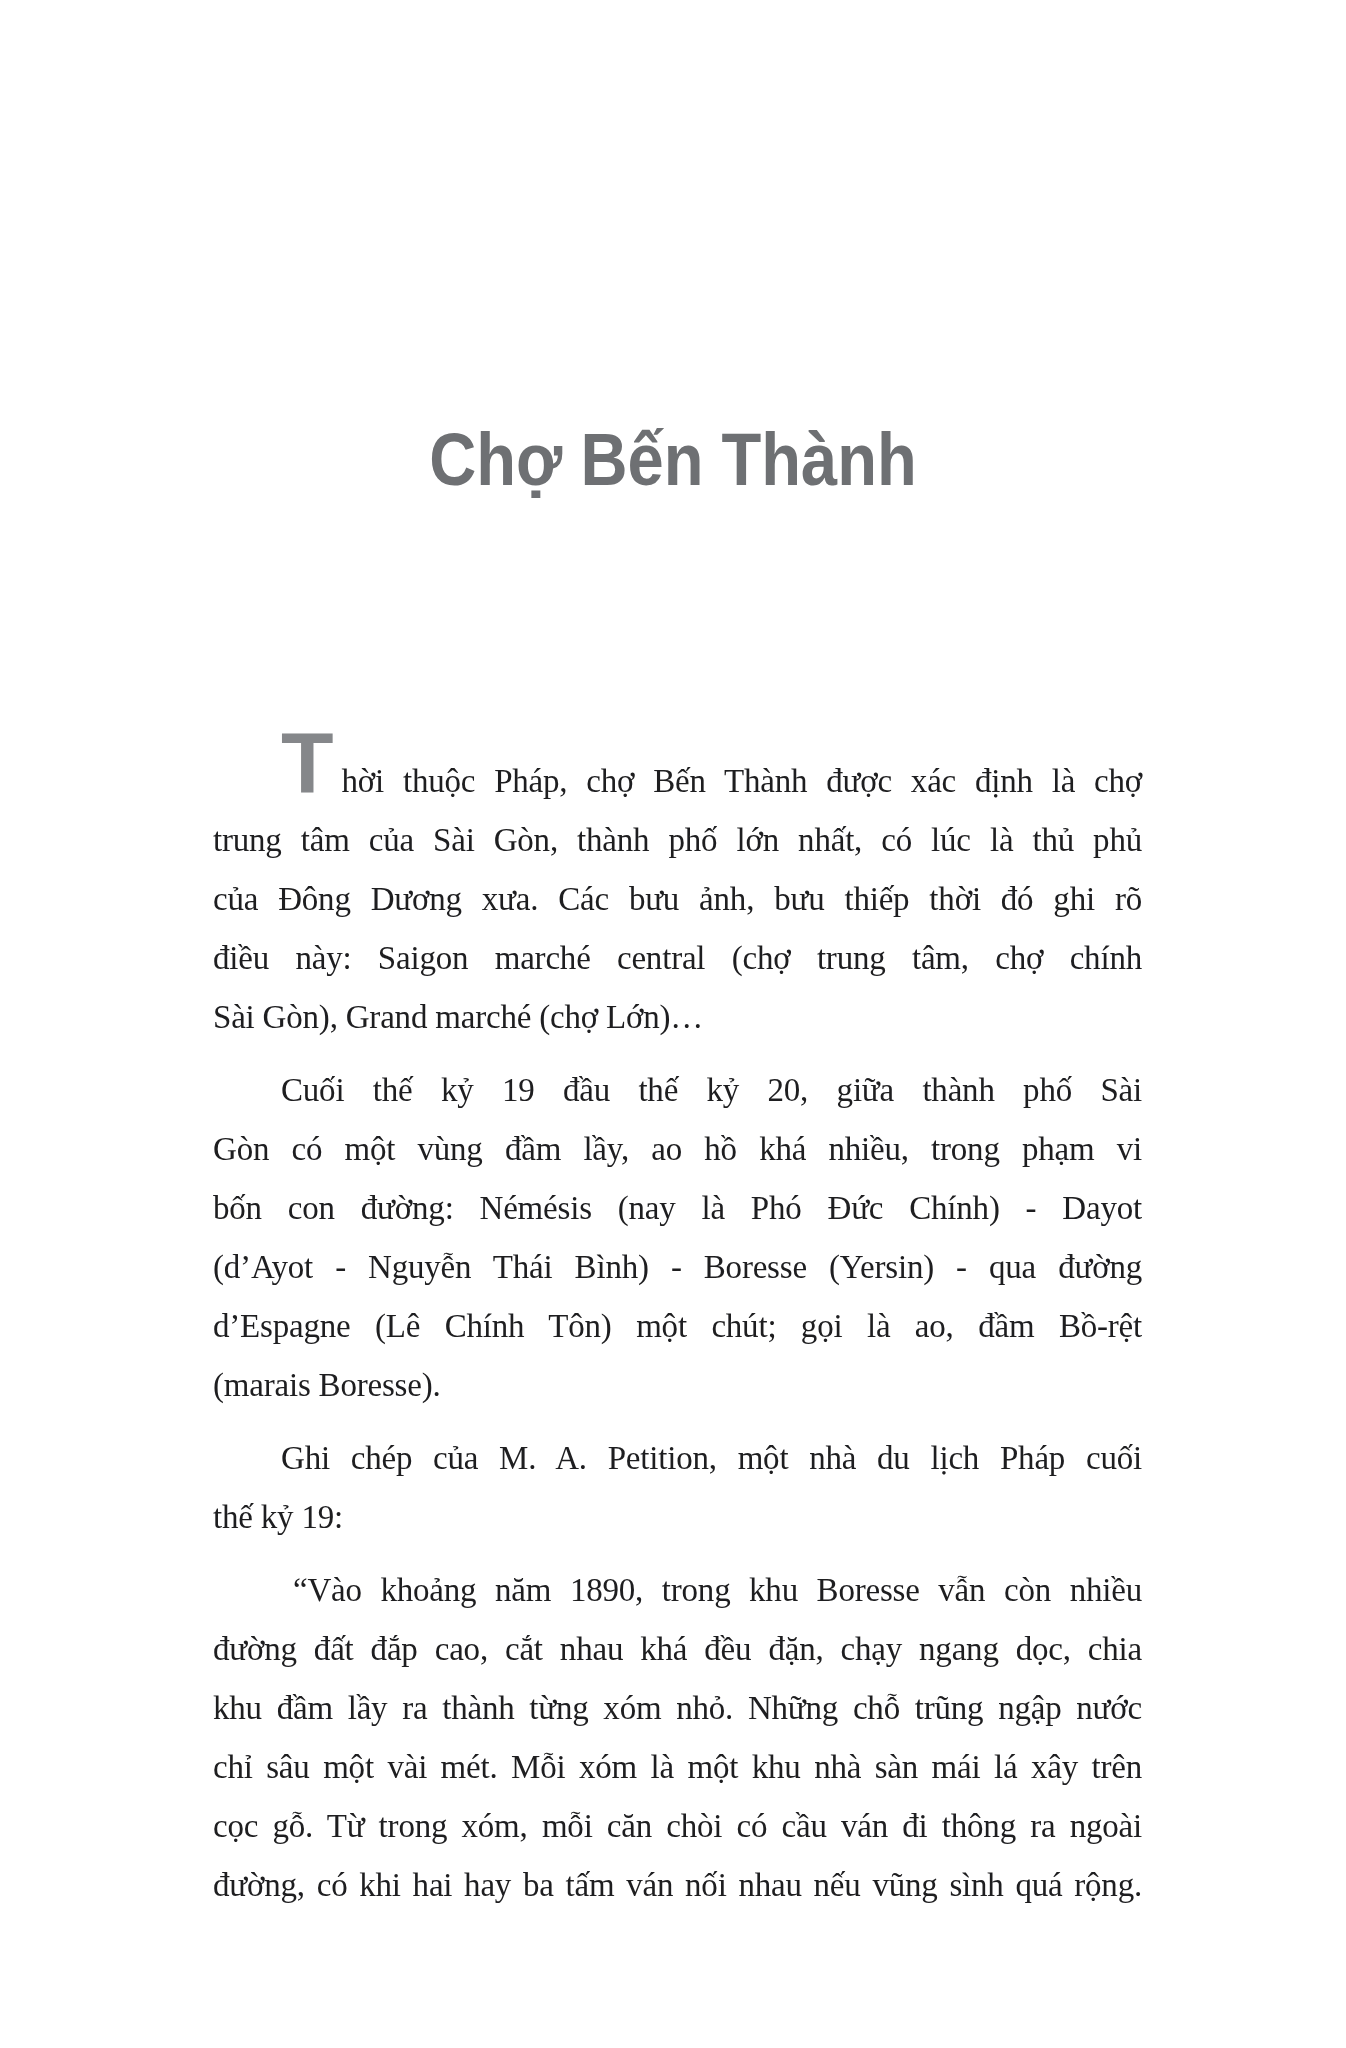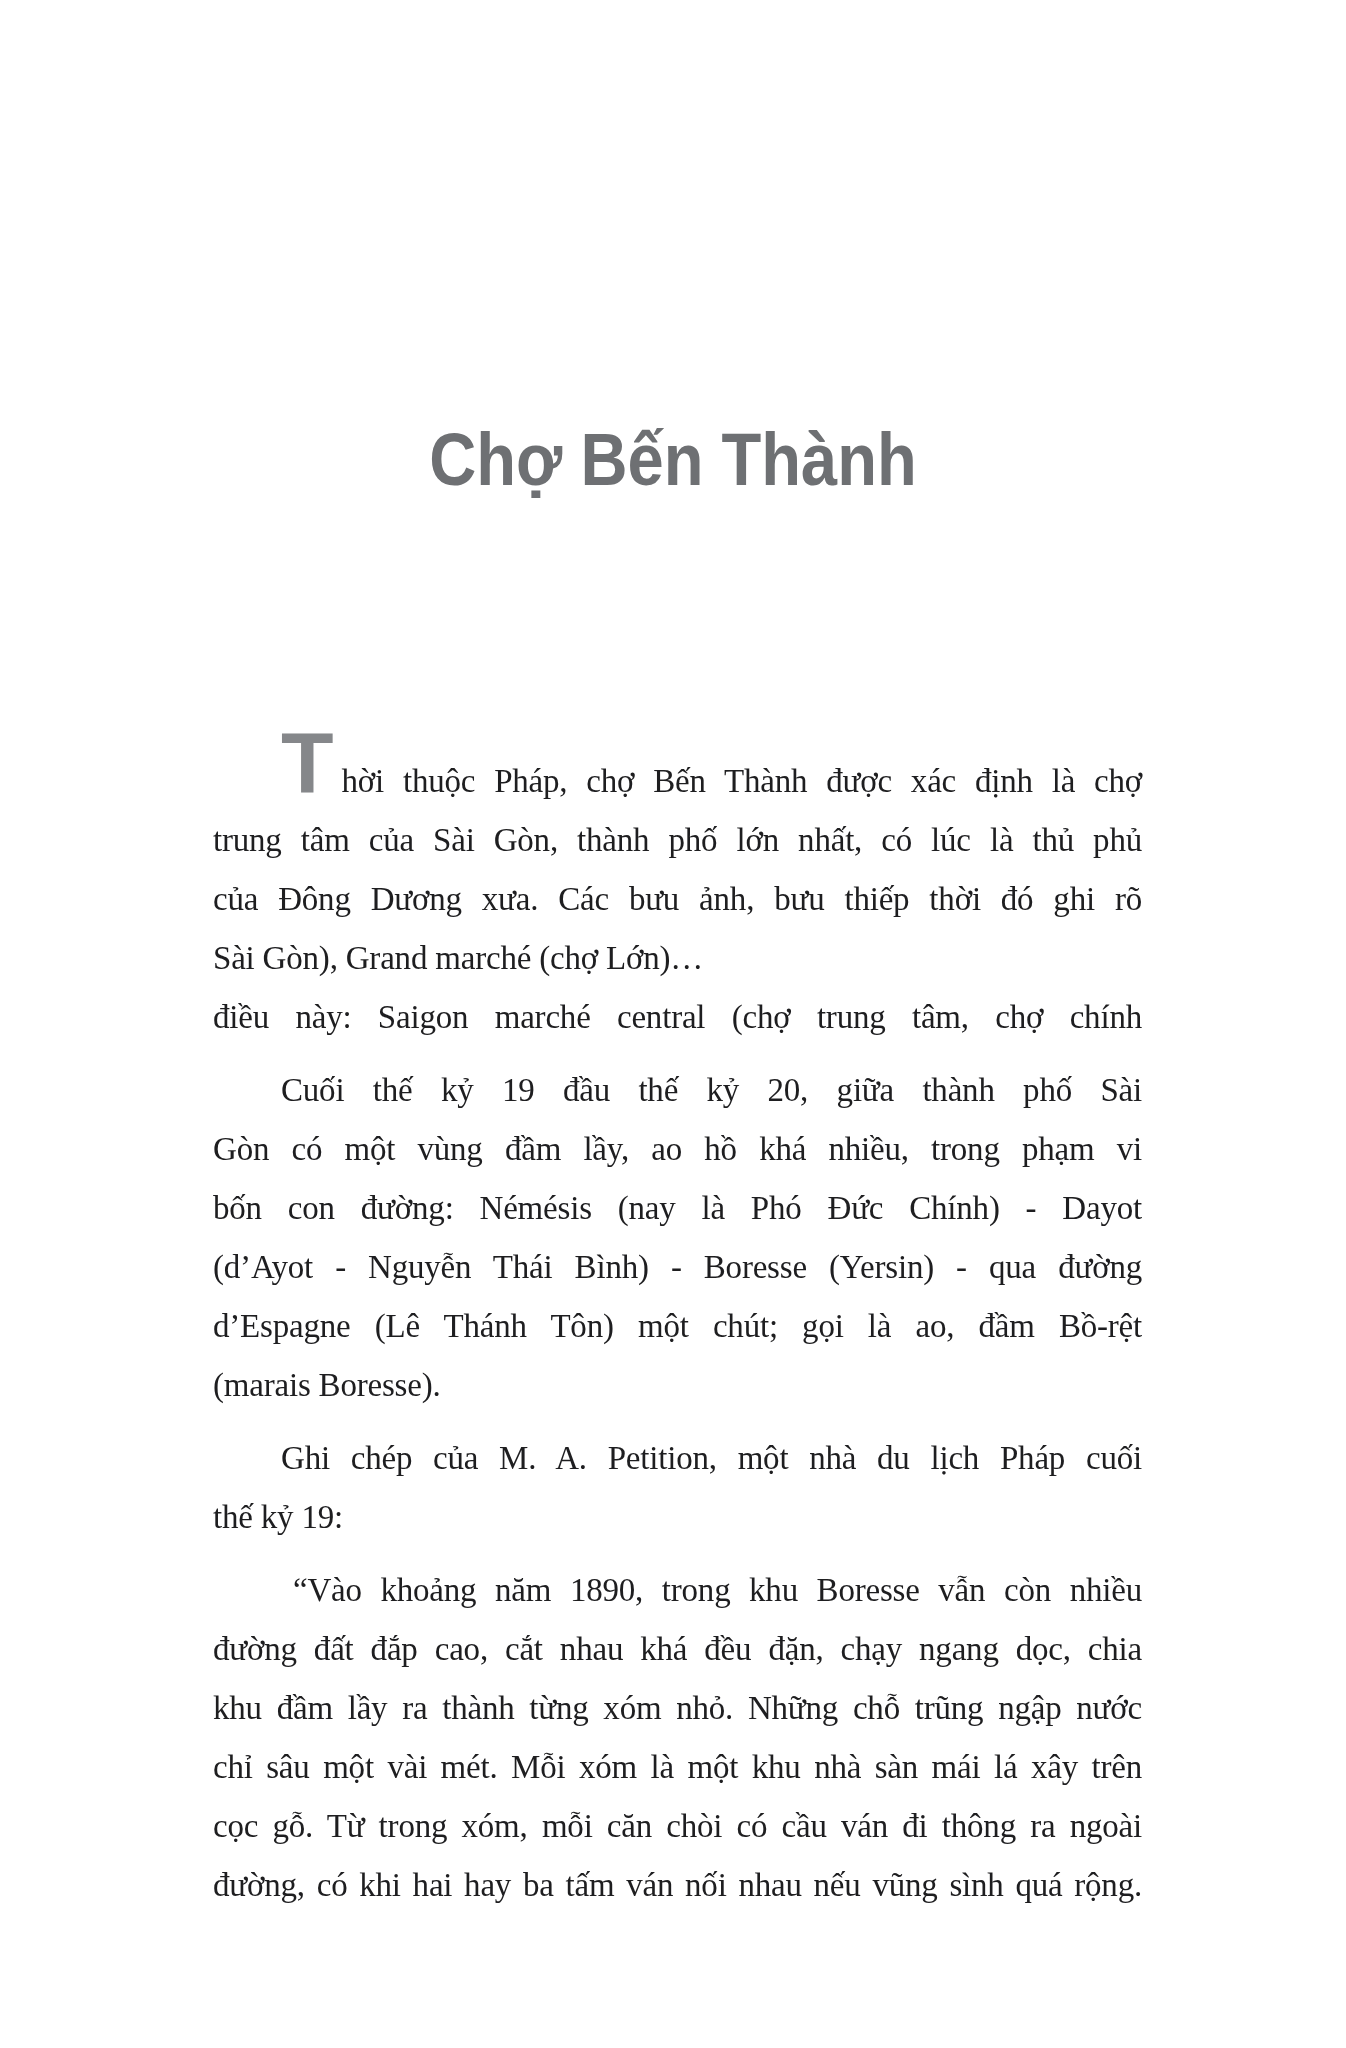--- a/index.html
+++ b/index.html
@@ -83,30 +83,30 @@
   <div class="chapter-title-wrap">
     <span class="chapter-title" style="color: rgb(110, 112, 115);">Chợ Bến Thành</span>
   </div>
 
   <div class="content">
 
     <div class="para">
       <div class="line indent"><span class="bigcap" style="color: rgb(133, 135, 138);">T</span><span>hời thuộc Pháp, chợ Bến Thành được xác định là chợ</span></div>
       <div class="line">trung tâm của Sài Gòn, thành phố lớn nhất, có lúc là thủ phủ</div>
       <div class="line">của Đông Dương xưa. Các bưu ảnh, bưu thiếp thời đó ghi rõ</div>
+      <div class="line">điều này: Saigon marché central (chợ trung tâm, chợ chính</div>
       <div class="line last">Sài Gòn), Grand marché (chợ Lớn)…</div>
-      <div class="line">điều này: Saigon marché central (chợ trung tâm, chợ chính</div>
     </div>
 
     <div class="para">
       <div class="line indent">Cuối thế kỷ 19 đầu thế kỷ 20, giữa thành phố Sài</div>
       <div class="line">Gòn có một vùng đầm lầy, ao hồ khá nhiều, trong phạm vi</div>
       <div class="line">bốn con đường: Némésis (nay là Phó Đức Chính) - Dayot</div>
       <div class="line">(d’Ayot - Nguyễn Thái Bình) - Boresse (Yersin) - qua đường</div>
-      <div class="line">d’Espagne (Lê Thánh Tôn) một chút; gọi là ao, đầm Bồ-rệt</div>
+      <div class="line">d’Espagne (Lê Chính Tôn) một chút; gọi là ao, đầm Bồ-rệt</div>
       <div class="line last">(marais Boresse).</div>
     </div>
 
     <div class="para">
       <div class="line indent">Ghi chép của M. A. Petition, một nhà du lịch Pháp cuối</div>
       <div class="line last">thế kỷ 19:</div>
     </div>
 
     <div class="para quote">
       <div class="line indent">“Vào khoảng năm 1890, trong khu Boresse vẫn còn nhiều</div>

